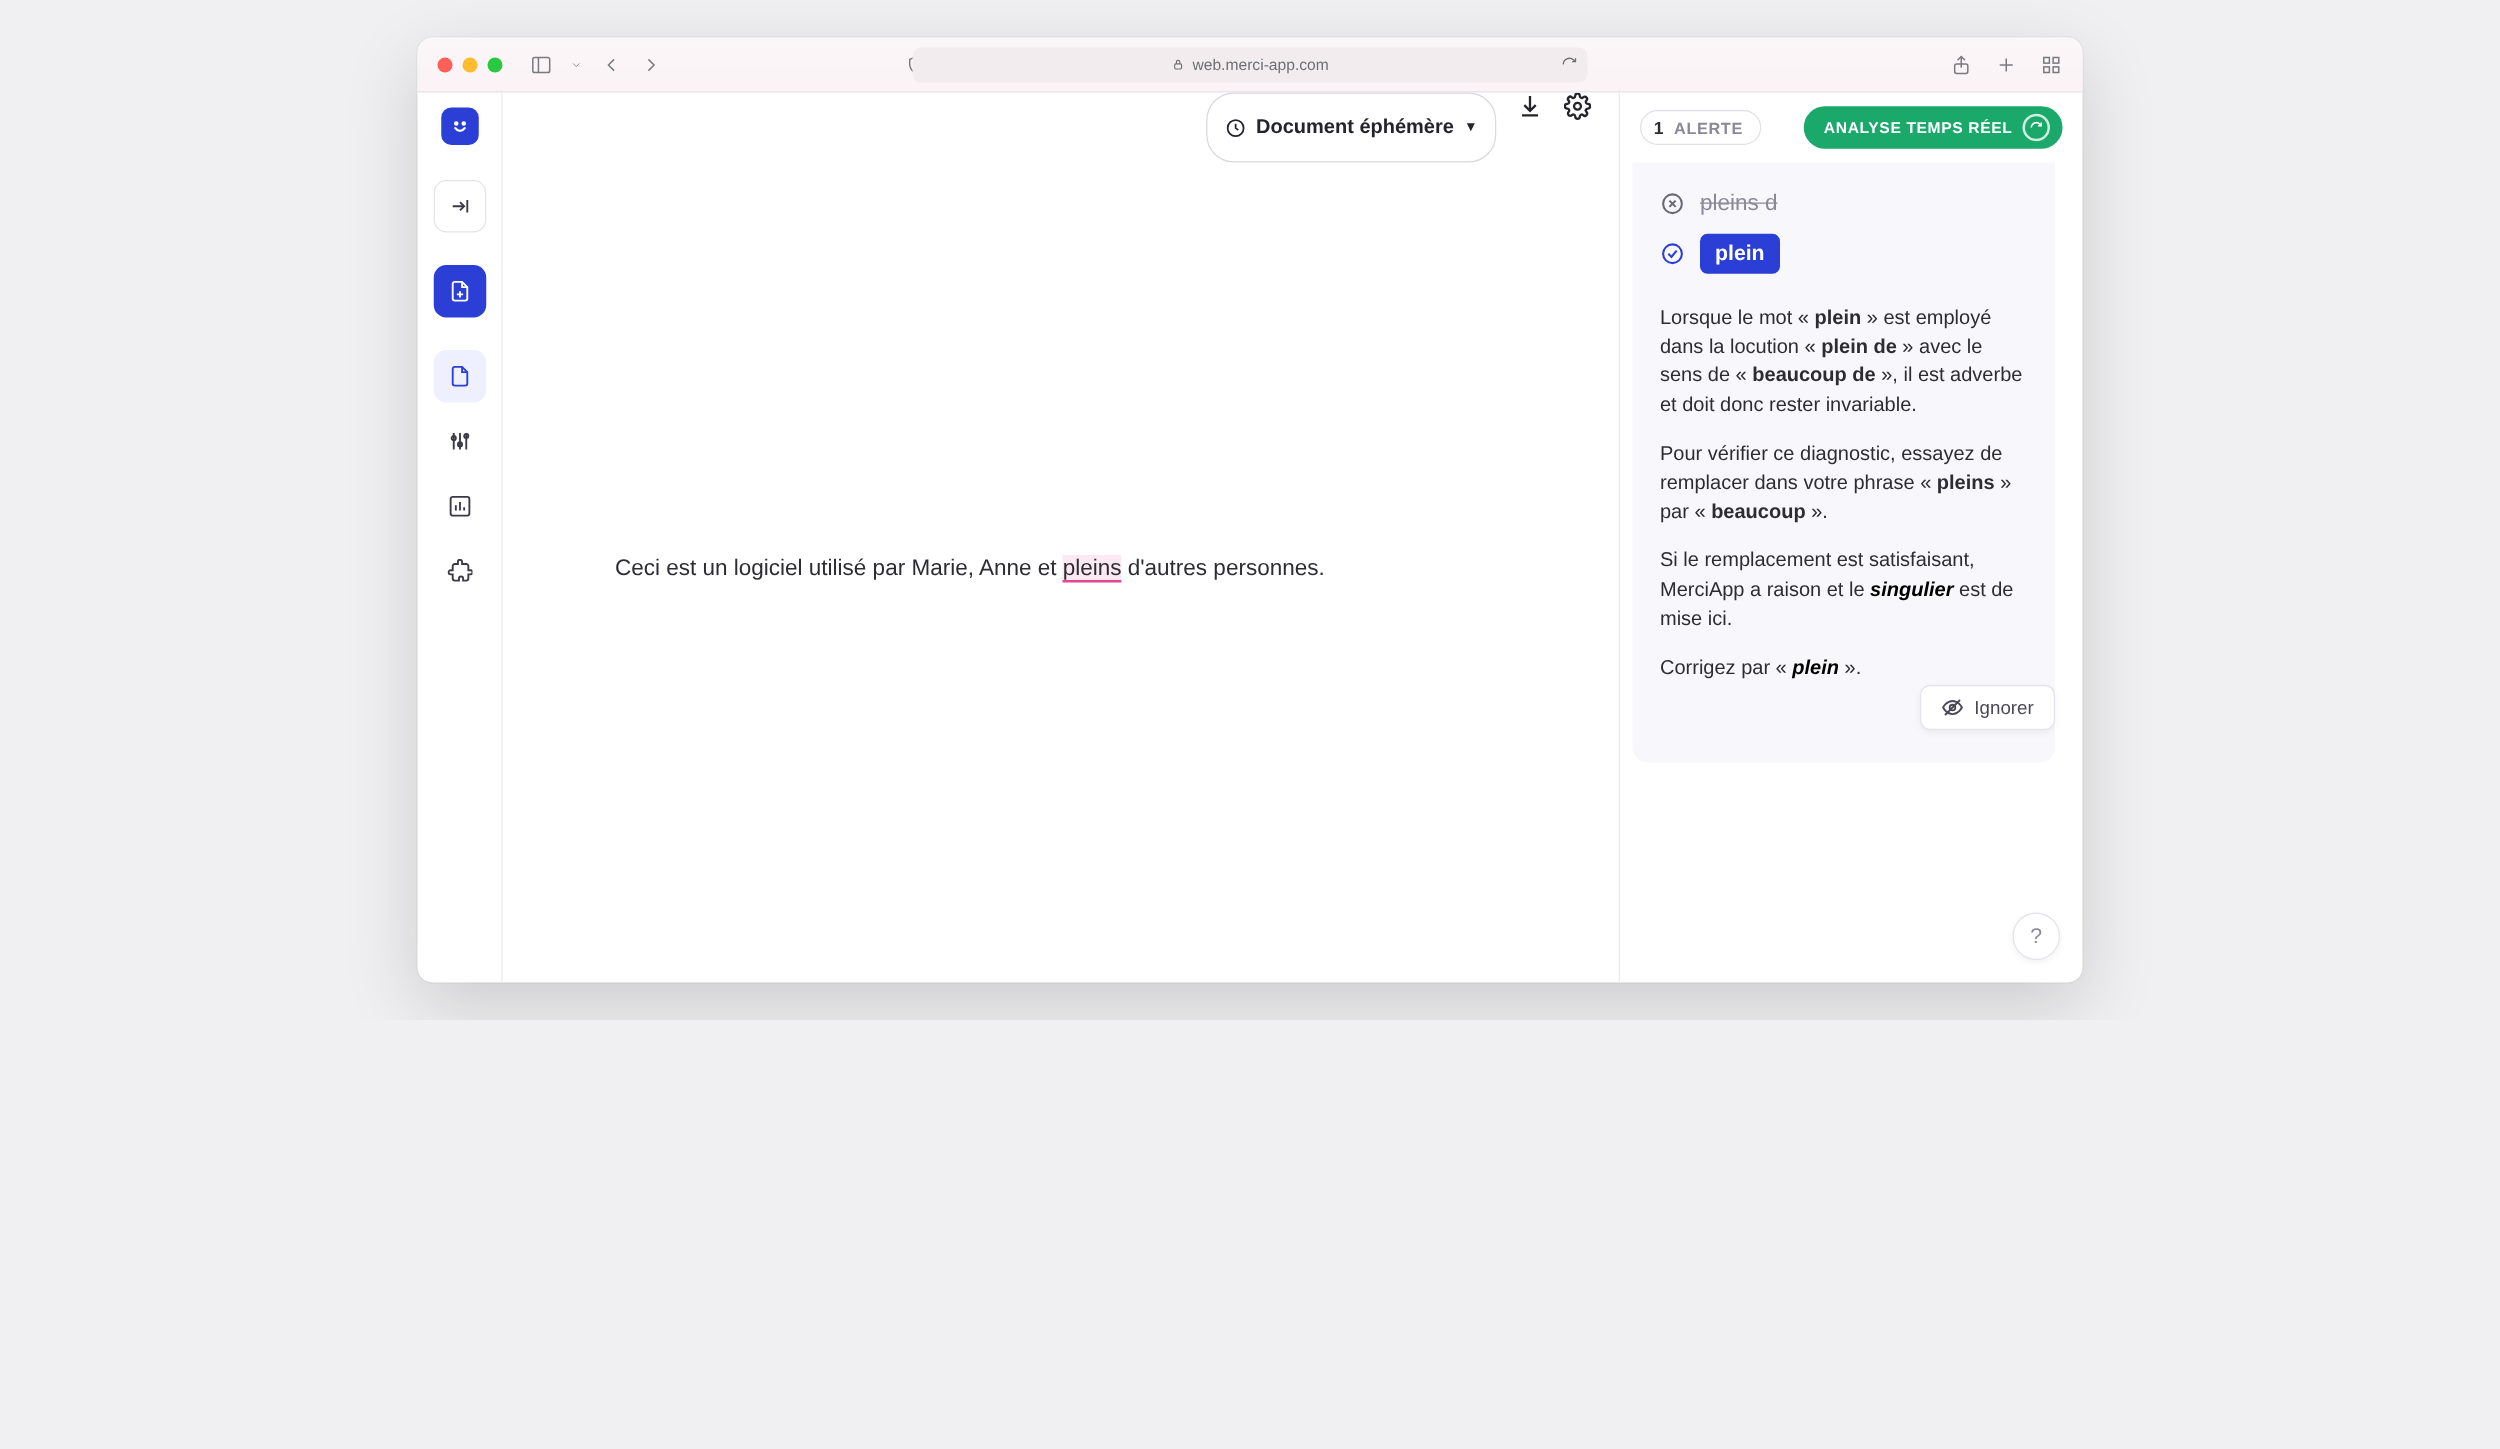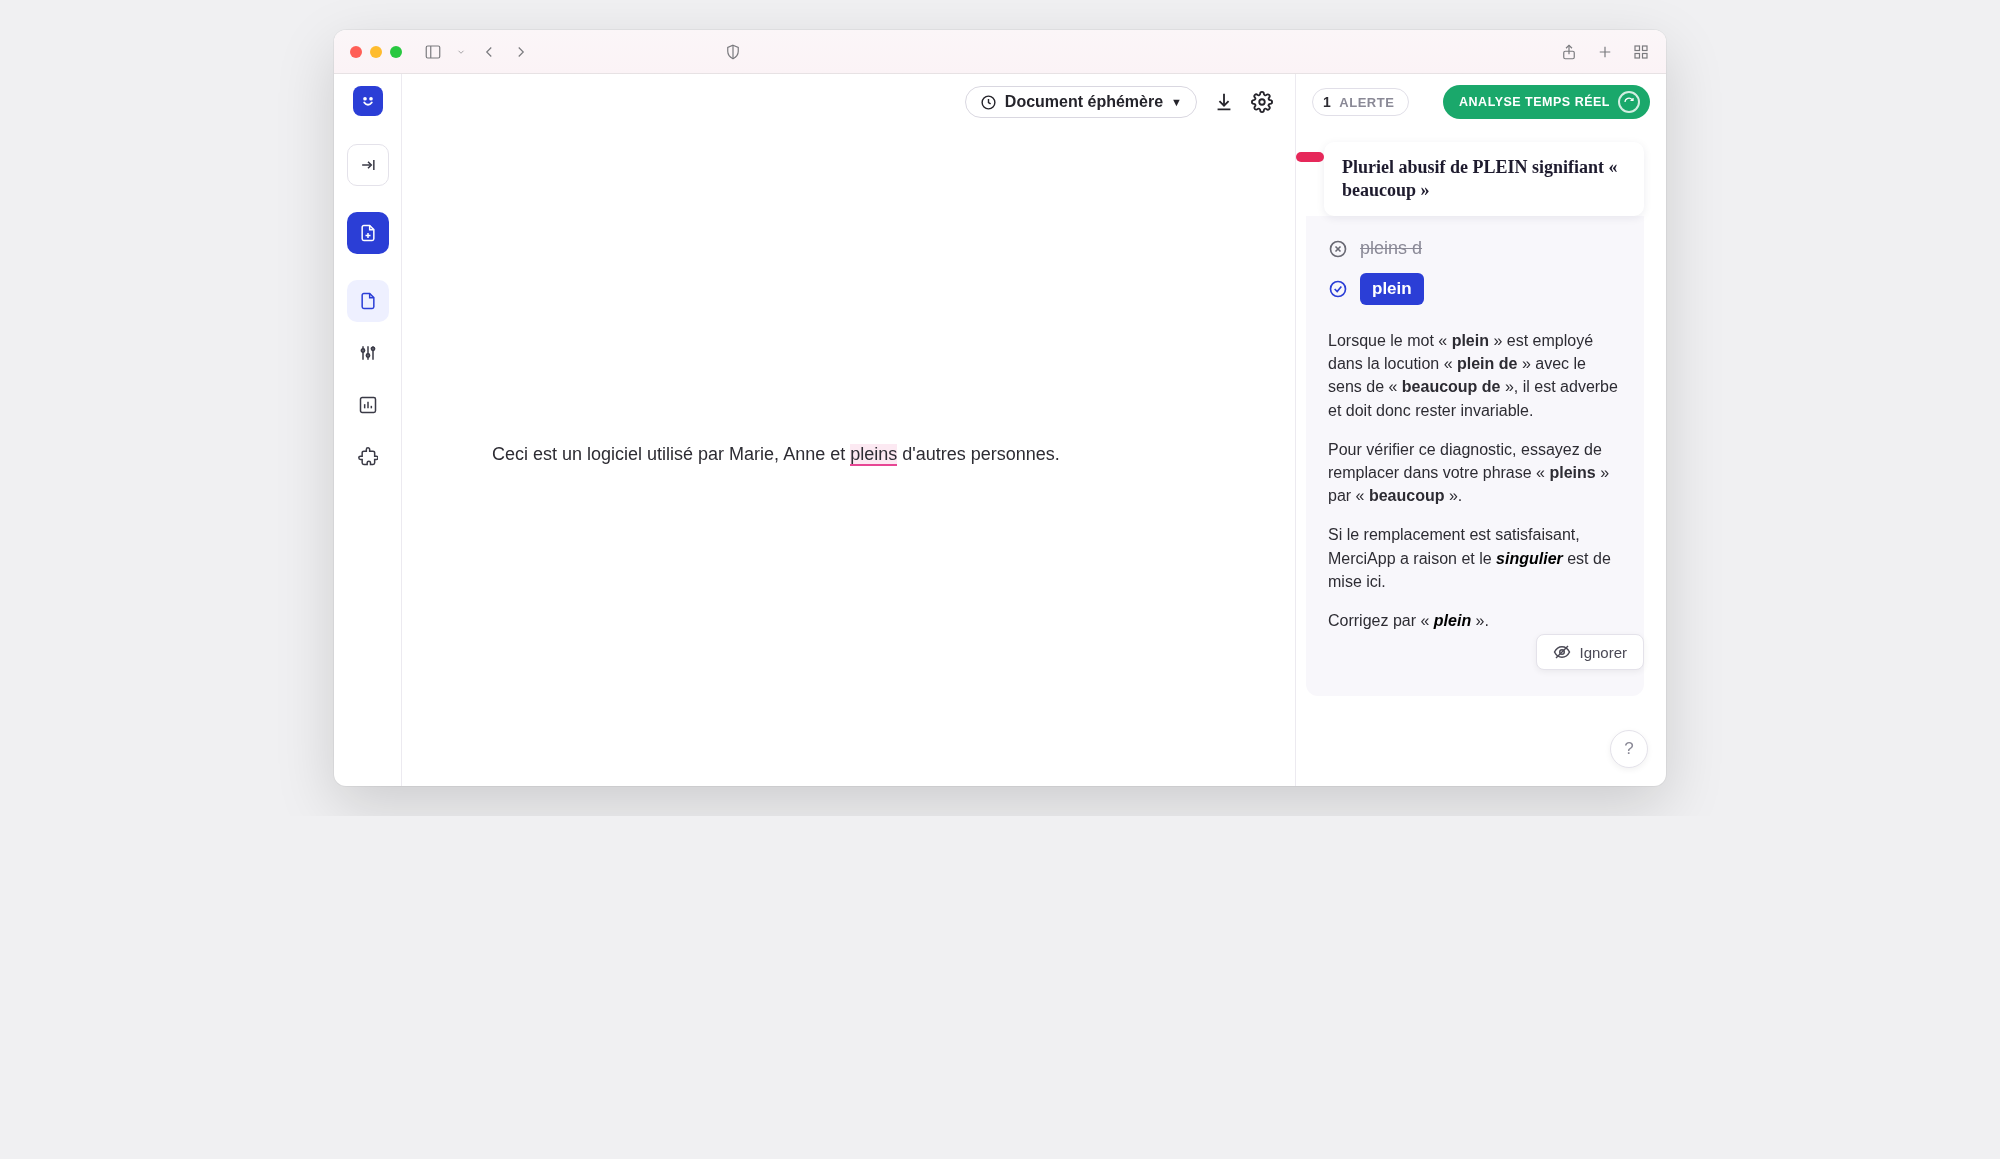--- a/index.html
+++ b/index.html
@@ -62,21 +62,21 @@
 .vbtn svg{width:20px;height:20px;stroke:#3a3a46;fill:none;stroke-width:1.8;}
 .vbtn.boxed{border:1px solid #e4e2ea;}
 .vbtn.primary{background:#2b3ed6;} .vbtn.primary svg{stroke:#fff;}
 .vbtn.soft{background:#eef0ff;} .vbtn.soft svg{stroke:#2b3ed6;}
 .vbar .spacer{height:6px;}
 
 .main {
   flex:1; display:flex; flex-direction:column; border-right:1px solid #eceaf0; min-width:0;
 }
 .toolbar {
-  height:56px; display:flex; align-items:center; justify-content:flex-end; gap:16px; padding:0 22px;
+  height:56px; display:flex; justify-content:flex-end; gap:16px; padding:0 22px;
 }
 .pill {
   display:flex;align-items:center;gap:8px;border:1px solid #d9d7e0;border-radius:22px;
   padding:6px 14px;font-size:16px;font-weight:600;color:#25242b;
 }
 .pill svg{width:17px;height:17px;stroke:#25242b;fill:none;stroke-width:2;}
 .tool-icon{width:22px;height:22px;stroke:#25242b;fill:none;stroke-width:2;cursor:pointer;}
 .editor{flex:1;padding:310px 90px 0 90px;font-size:18px;color:#2d2c33;line-height:1.6;}
 .editor .hl{color:#2d2c33;border-bottom:2px solid #e74694;background:rgba(231,70,148,0.12);}
 .statusbar{
@@ -157,20 +157,31 @@
           <polyline points="15 18 9 12 15 6"></polyline>
         </svg>
       <svg class="tb-icon" viewBox="0 0 24 24">
           <polyline points="9 18 15 12 9 6"></polyline>
         </svg>
     </div>
     <svg class="tb-icon shield" viewBox="0 0 24 24">
         <path d="M12 3l7 3v5c0 5-3 8-7 10-4-2-7-5-7-10V6z"></path>
         <line x1="12" y1="3" x2="12" y2="21"></line>
       </svg>
+    <div class="urlbar">
+      <svg class="lock" viewBox="0 0 24 24" fill="none" stroke="#6f6f73" stroke-width="2">
+          <rect x="6" y="11" width="12" height="9" rx="2"></rect>
+          <path d="M9 11V8a3 3 0 016 0v3"></path>
+        </svg>
+      <span>web.merci-app.com</span>
+      <svg class="reload" viewBox="0 0 24 24" fill="none" stroke="#6f6f73" stroke-width="2">
+          <path d="M3 12a9 9 0 0115-6.7L21 8"></path>
+          <polyline points="21 3 21 8 16 8"></polyline>
+        </svg>
+    </div>
     <div class="tb-right">
       <svg class="tb-icon" viewBox="0 0 24 24">
           <path d="M12 3v12"></path>
           <polyline points="8 7 12 3 16 7"></polyline>
           <rect x="5" y="11" width="14" height="10" rx="2"></rect>
         </svg>
       <svg class="tb-icon" viewBox="0 0 24 24">
           <line x1="12" y1="5" x2="12" y2="19"></line>
           <line x1="5" y1="12" x2="19" y2="12"></line>
         </svg>
@@ -277,24 +288,20 @@
           <span class="circ">
             <svg viewBox="0 0 24 24">
                 <path d="M4 12a8 8 0 0114-5l2 2"></path>
                 <polyline points="20 4 20 9 15 9"></polyline>
               </svg>
           </span>
         </div>
       </div>
 
       <div class="card-wrap" style="position:relative;">
-        <div class="card-head">
-          <div class="red-tab"></div>
-          <span>Pluriel abusif de PLEIN signifiant « beaucoup »</span>
-        </div>
         <div class="card-body">
           <div class="row">
             <svg viewBox="0 0 24 24" fill="none" stroke="#6a6a74" stroke-width="2">
                 <circle cx="12" cy="12" r="9"></circle>
                 <line x1="9" y1="9" x2="15" y2="15"></line>
                 <line x1="15" y1="9" x2="9" y2="15"></line>
               </svg>
             <span class="strike">pleins d</span>
           </div>
           <div class="row">

